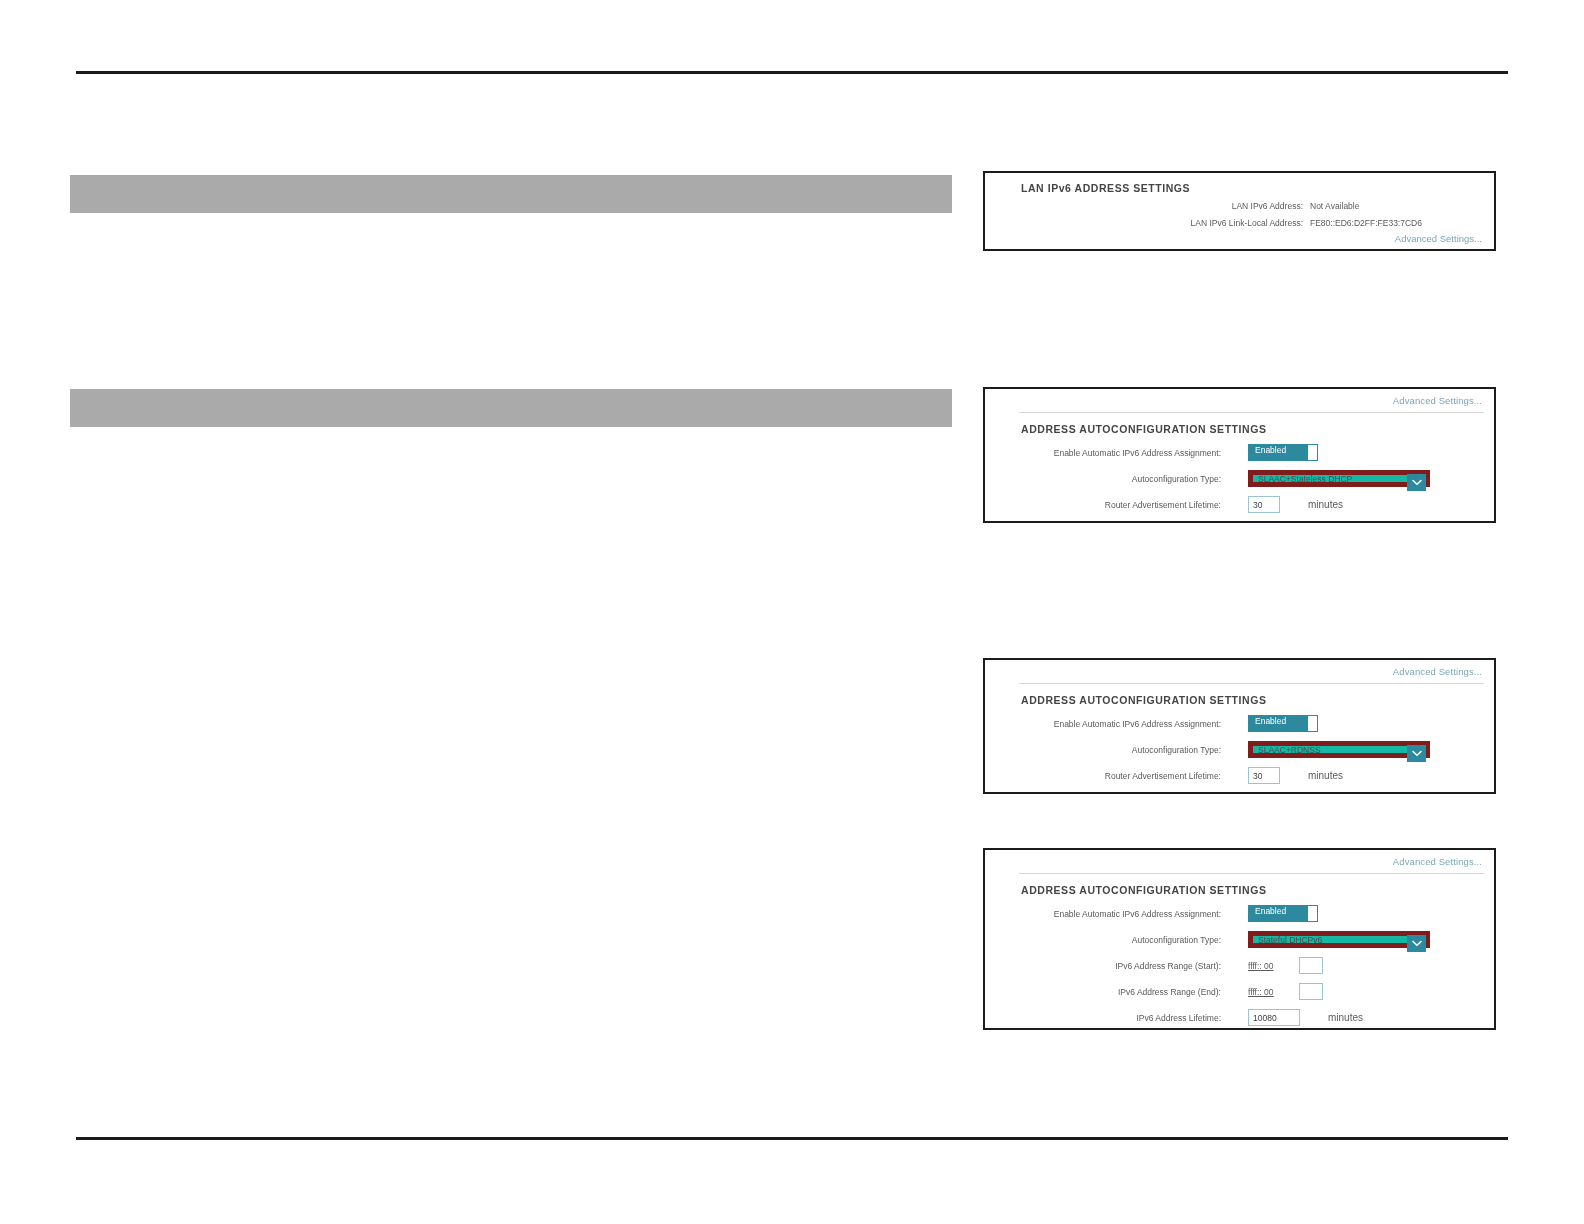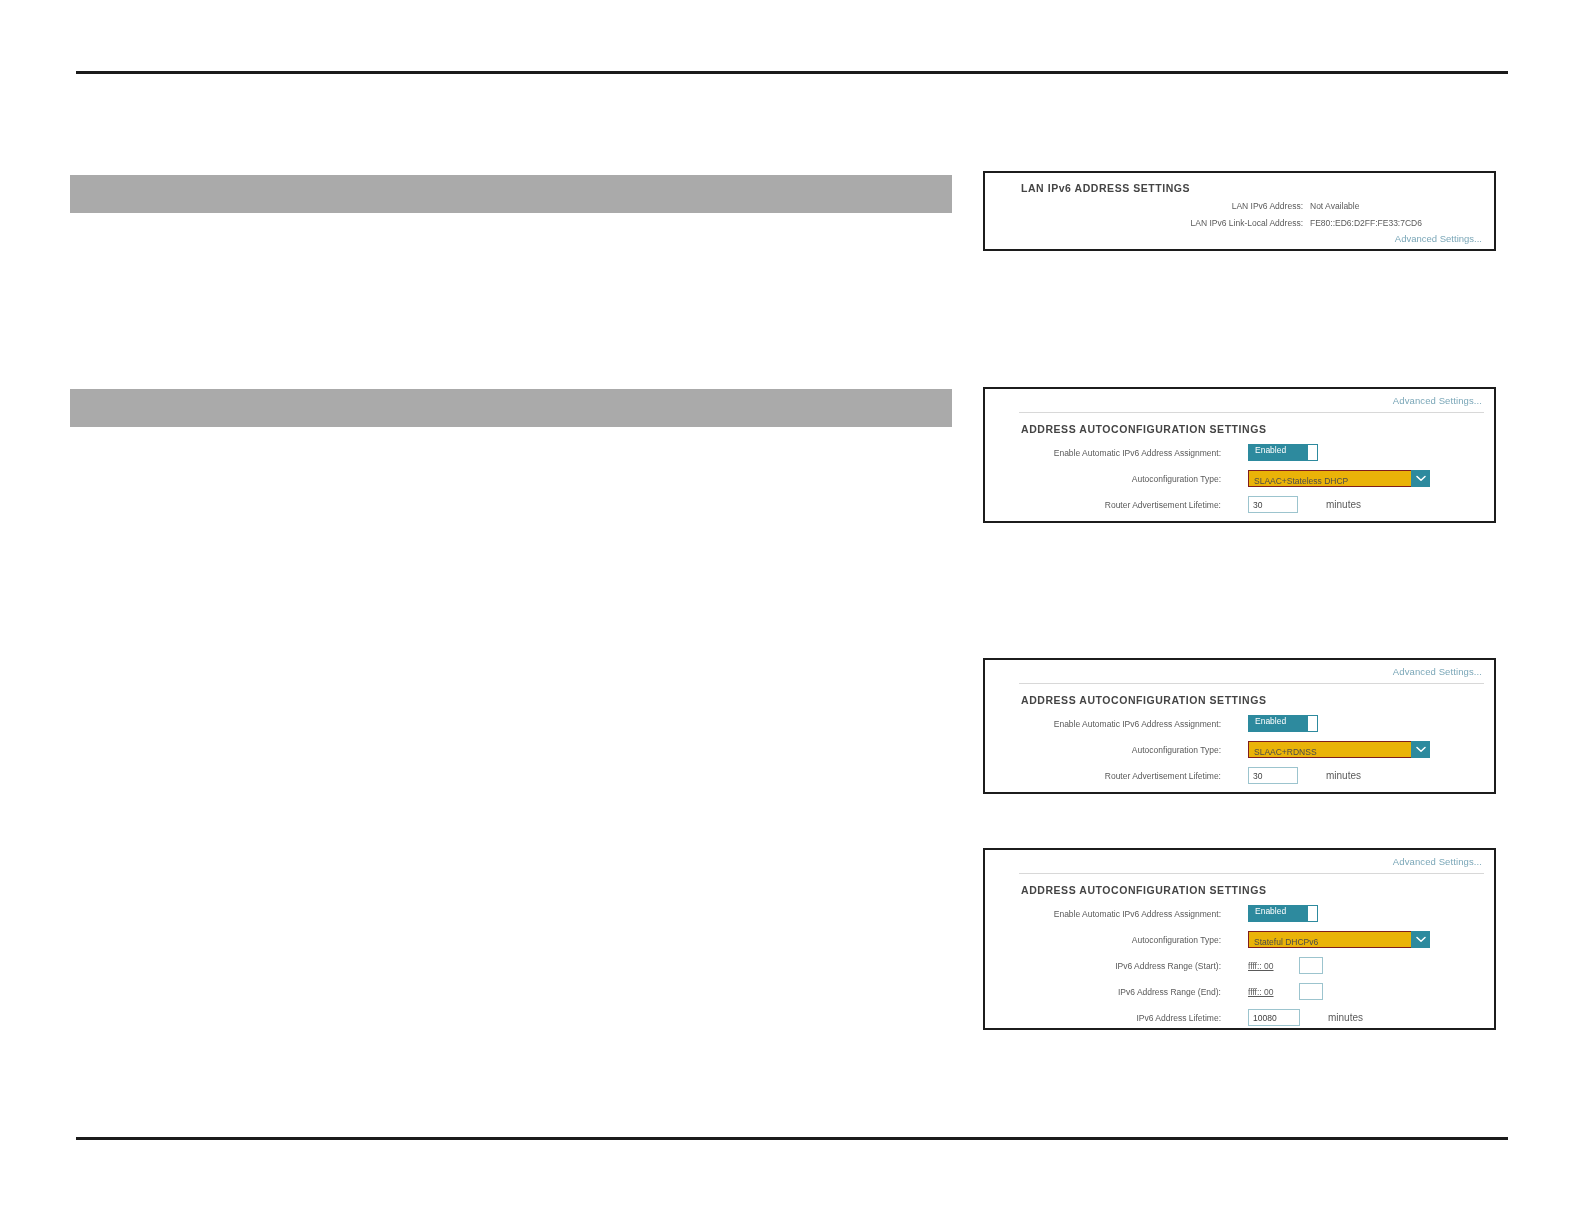--- a/index.html
+++ b/index.html
@@ -146,25 +146,25 @@
     height: 17px;
     background: #ffffff;
     border: 1px solid #2d8a9e;
     box-sizing: border-box;
   }
 
   
   .select-box {
     position: relative;
     display: inline-flex;
-    align-items: flex-end;
+    align-items: center;
     height: 17px;
     width: 182px;
-    border: 1px solid #7f1d1d;
-    background: #eab308;
+    border: 5px solid #7f1d1d;
+    background: #14b8a6;
     box-sizing: border-box;
   }
   .select-value {
     font-size: 8.5px;
     color: #4a4a4a;
     padding-left: 5px;
     white-space: nowrap;
   }
   .select-arrow {
     position: absolute;
@@ -184,21 +184,21 @@
     height: 17px;
     border: 1px solid #9cc4ce;
     background: #ffffff;
     box-sizing: border-box;
     display: inline-flex;
     align-items: center;
     font-size: 8.5px;
     color: #3d3d3d;
     padding-left: 4px;
   }
-  .input-lifetime { width: 50px; }
+  .input-lifetime { width: 32px; }
   .input-lifetime-wide { width: 52px; }
   .input-range { width: 24px; }
 
   .unit-text {
     font-size: 10px;
     color: #5a5a5a;
     margin-left: 7px;
     white-space: nowrap;
   }
   .prefix-text {

